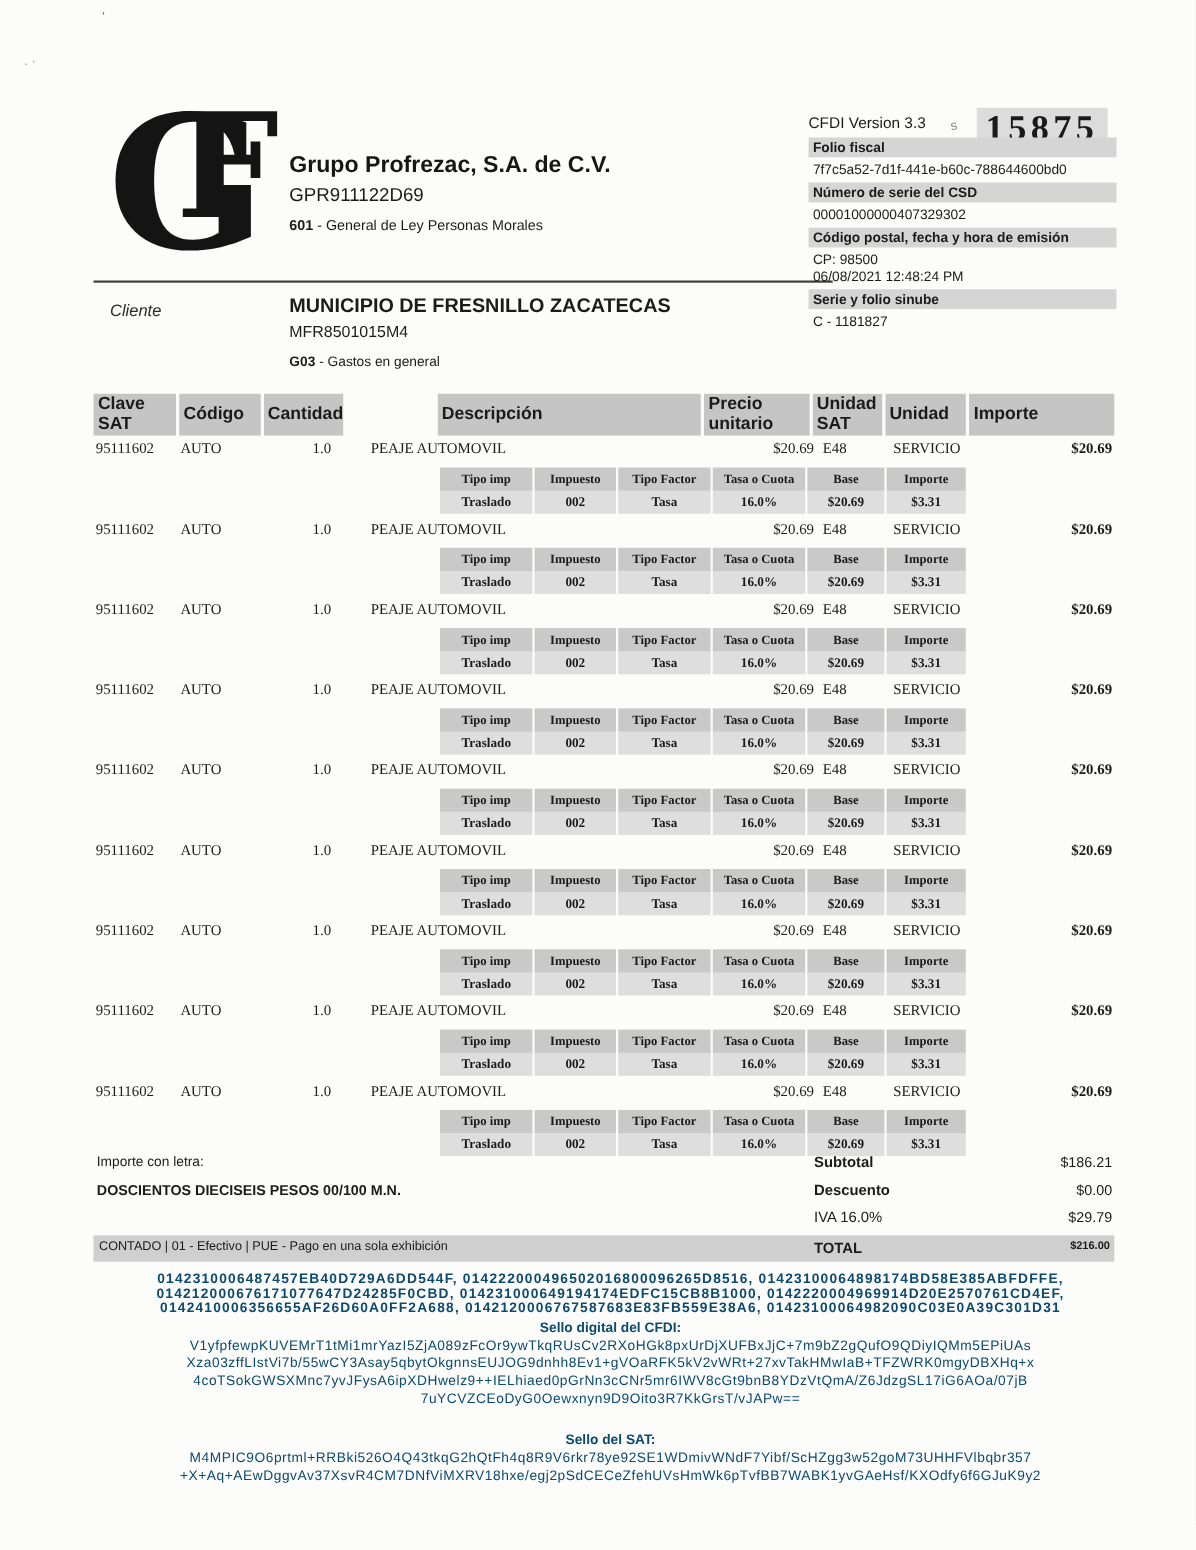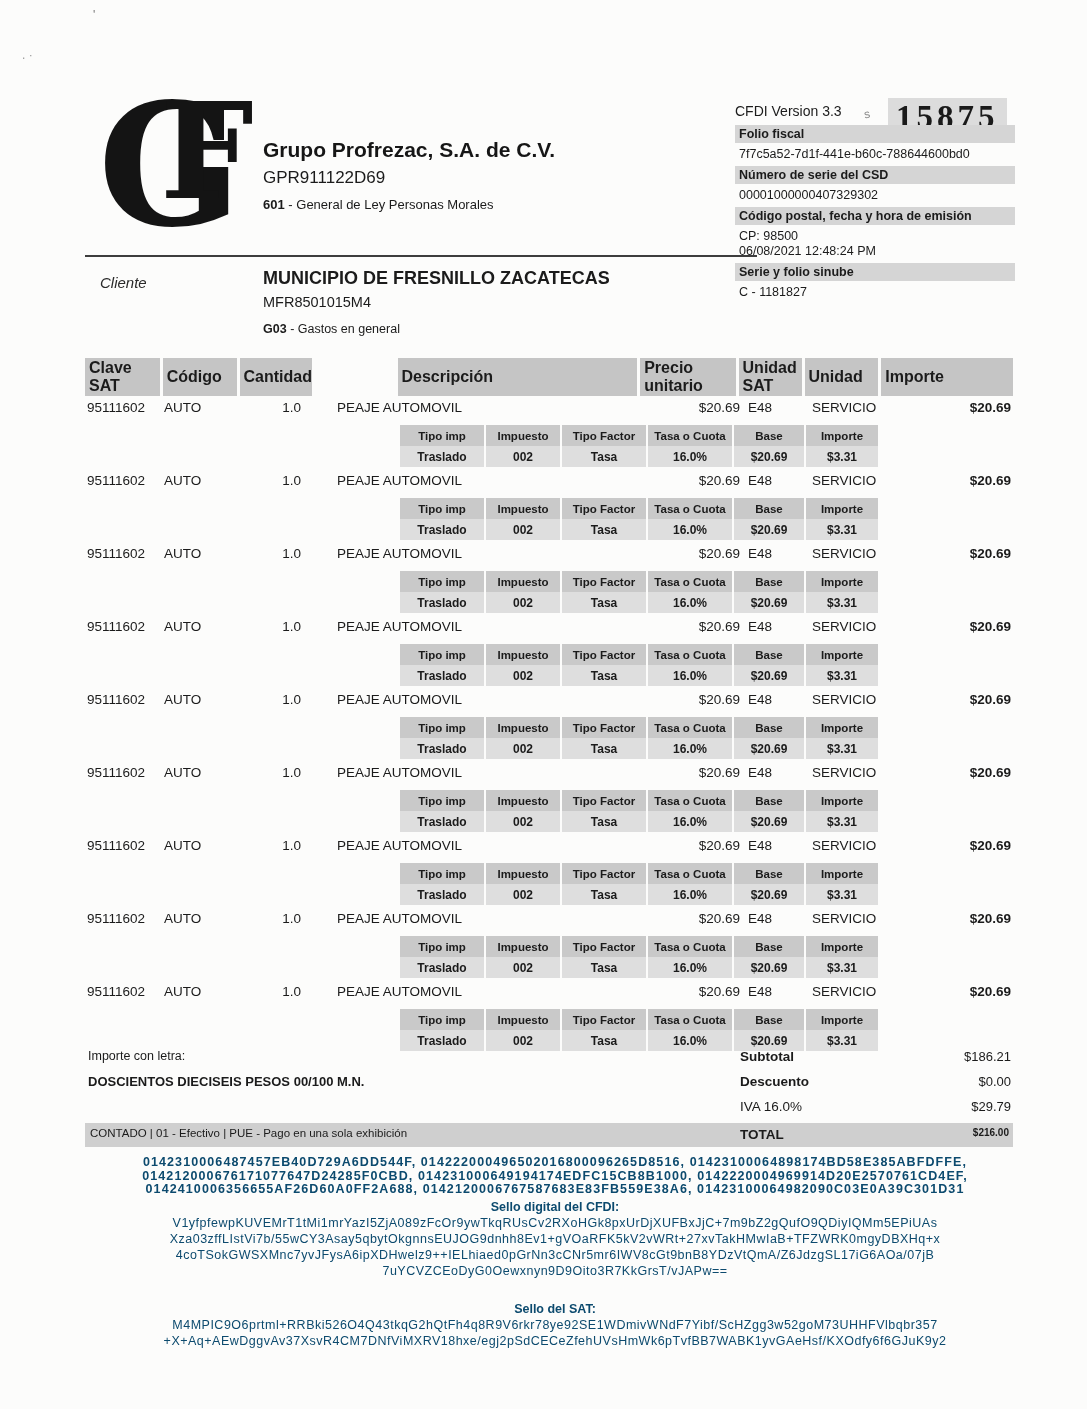--- a/index.html
+++ b/index.html
@@ -36,21 +36,21 @@
   .client-uso{left:263px;top:322px;font-size:12.5px;}
 
   
   .thead{left:85px;top:358px;width:928px;height:38px;display:flex;}
   .hcell{background:#c5c5c5;height:38px;display:flex;align-items:center;
          font-size:16px;font-weight:700;line-height:1.1;padding:0 4px;box-sizing:border-box;margin-right:3px;}
   .hw0{width:76px;} .hw1{width:75px;} .hw2{width:72px;margin-right:86px;}
   .hw3{width:244px;} .hw4{width:97px;} .hw5{width:64px;} .hw6{width:75px;} .hw7{width:134px;margin-right:0;}
 
   .rows{left:85px;top:398px;width:928px;}
-  .item-block{position:relative;height:73px;}
+  .item-block{position:relative;height:73px;font-family:Liberation Serif, serif;}
   .item-row{position:absolute;top:2px;left:0;width:928px;height:20px;font-size:13.5px;}
   .item-row span{position:absolute;top:0;white-space:nowrap;}
   .c-clave{left:2px;} .c-codigo{left:79px;}
   .c-cant{left:144px;width:72px;text-align:right;}
   .c-desc{left:252px;}
   .c-precio{left:540px;width:115px;text-align:right;}
   .c-usat{left:663px;} .c-unidad{left:727px;}
   .c-importe{left:793px;width:133px;text-align:right;font-weight:700;}
 
   .tax-header,.tax-row{position:absolute;left:315px;width:480px;display:flex;}

